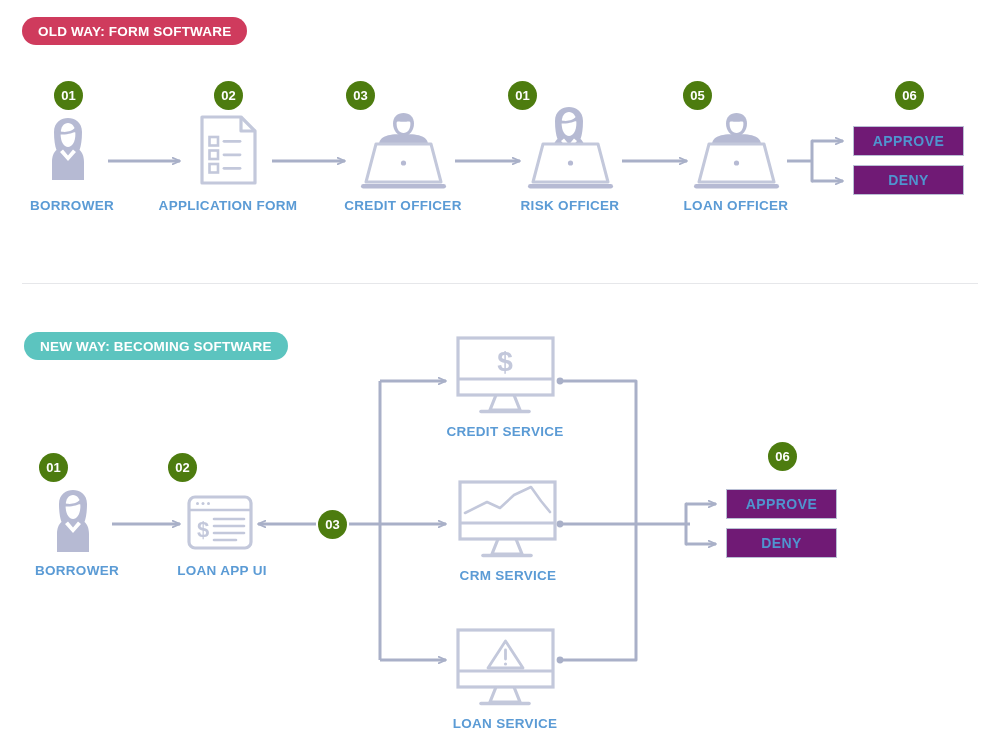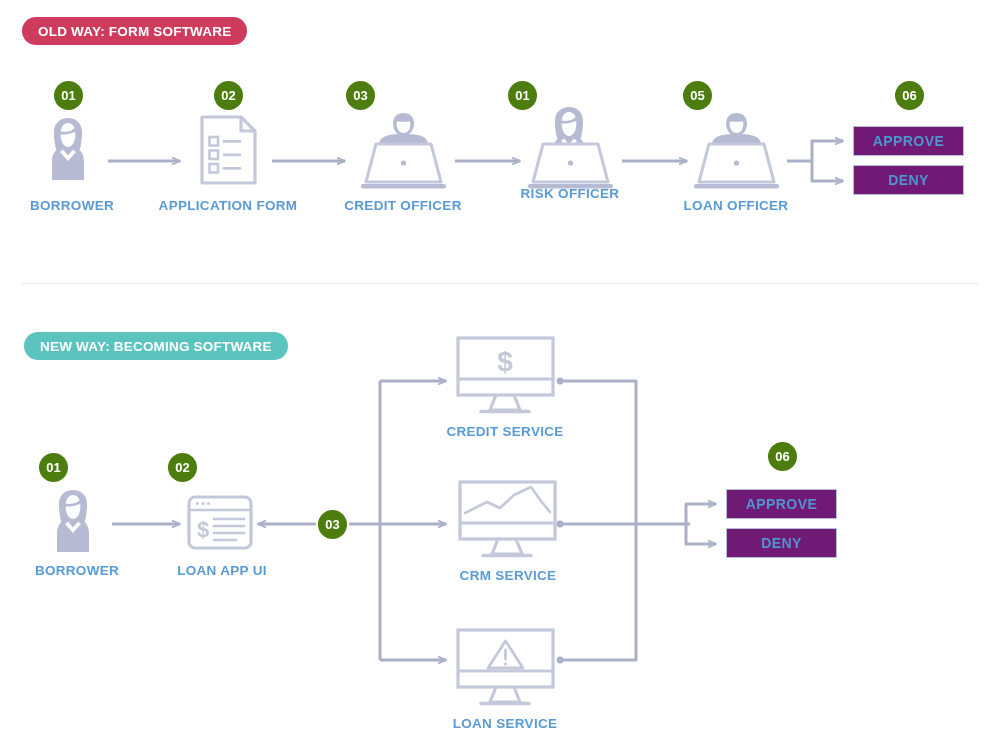--- a/index.html
+++ b/index.html
@@ -80,21 +80,21 @@
   <div class="badge" style="left:54px;top:81px;">01</div>
   <div class="badge" style="left:214px;top:81px;">02</div>
   <div class="badge" style="left:346px;top:81px;">03</div>
   <div class="badge" style="left:508px;top:81px;">01</div>
   <div class="badge" style="left:683px;top:81px;">05</div>
   <div class="badge" style="left:895px;top:81px;">06</div>
 
   <div class="nlabel" style="left:72px;top:198px;">BORROWER</div>
   <div class="nlabel" style="left:228px;top:198px;">APPLICATION FORM</div>
   <div class="nlabel" style="left:403px;top:198px;">CREDIT OFFICER</div>
-  <div class="nlabel" style="left:570px;top:186px;">RISK OFFICER</div>
+  <div class="nlabel" style="left:570px;top:198px;">RISK OFFICER</div>
   <div class="nlabel" style="left:736px;top:198px;">LOAN OFFICER</div>
 
   <div class="decision" style="left:853px;top:126px;width:111px;height:30px;">APPROVE</div>
   <div class="decision" style="left:853px;top:165px;width:111px;height:30px;">DENY</div>
 
   <div class="badge" style="left:39px;top:453px;">01</div>
   <div class="badge" style="left:168px;top:453px;">02</div>
   <div class="badge" style="left:318px;top:510px;">03</div>
   <div class="badge" style="left:768px;top:442px;">06</div>
 

